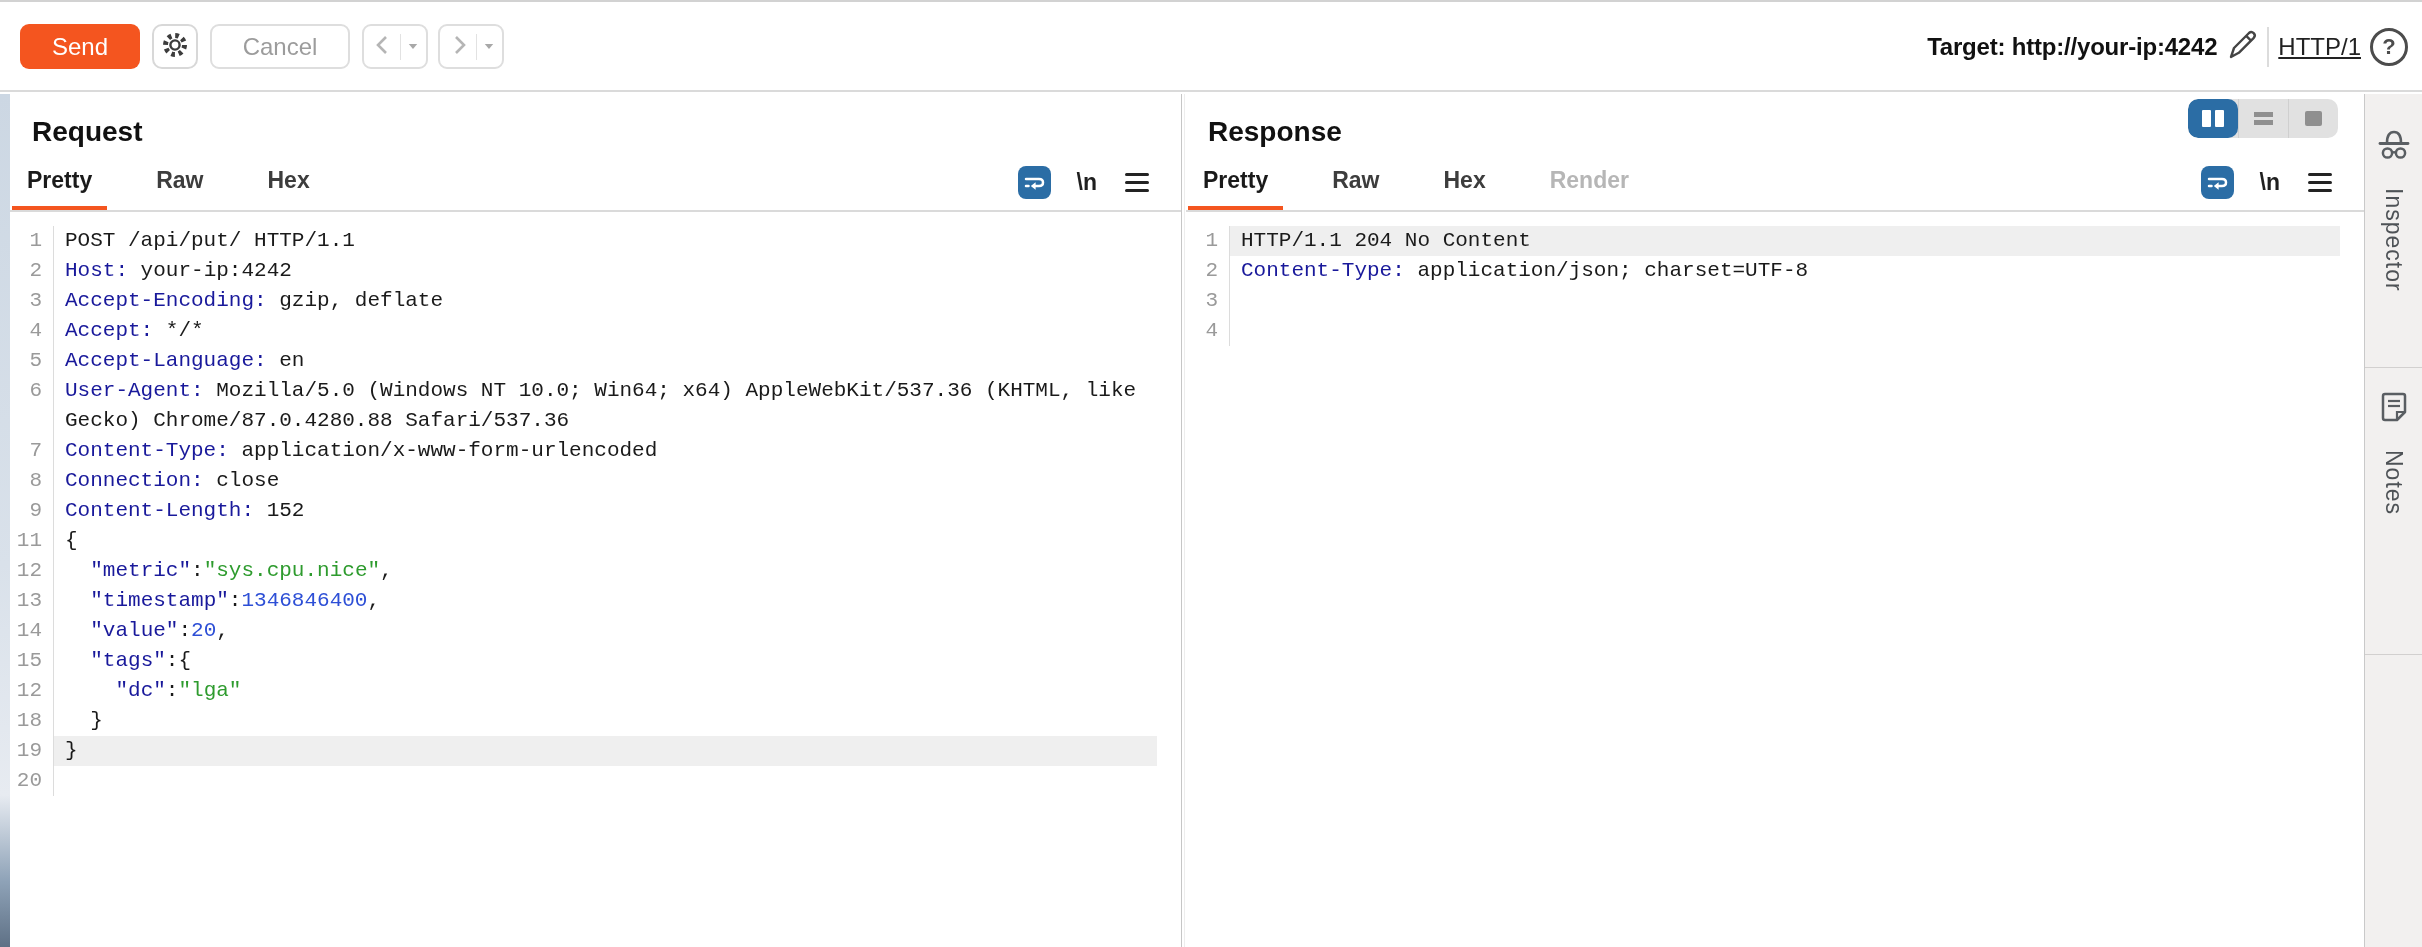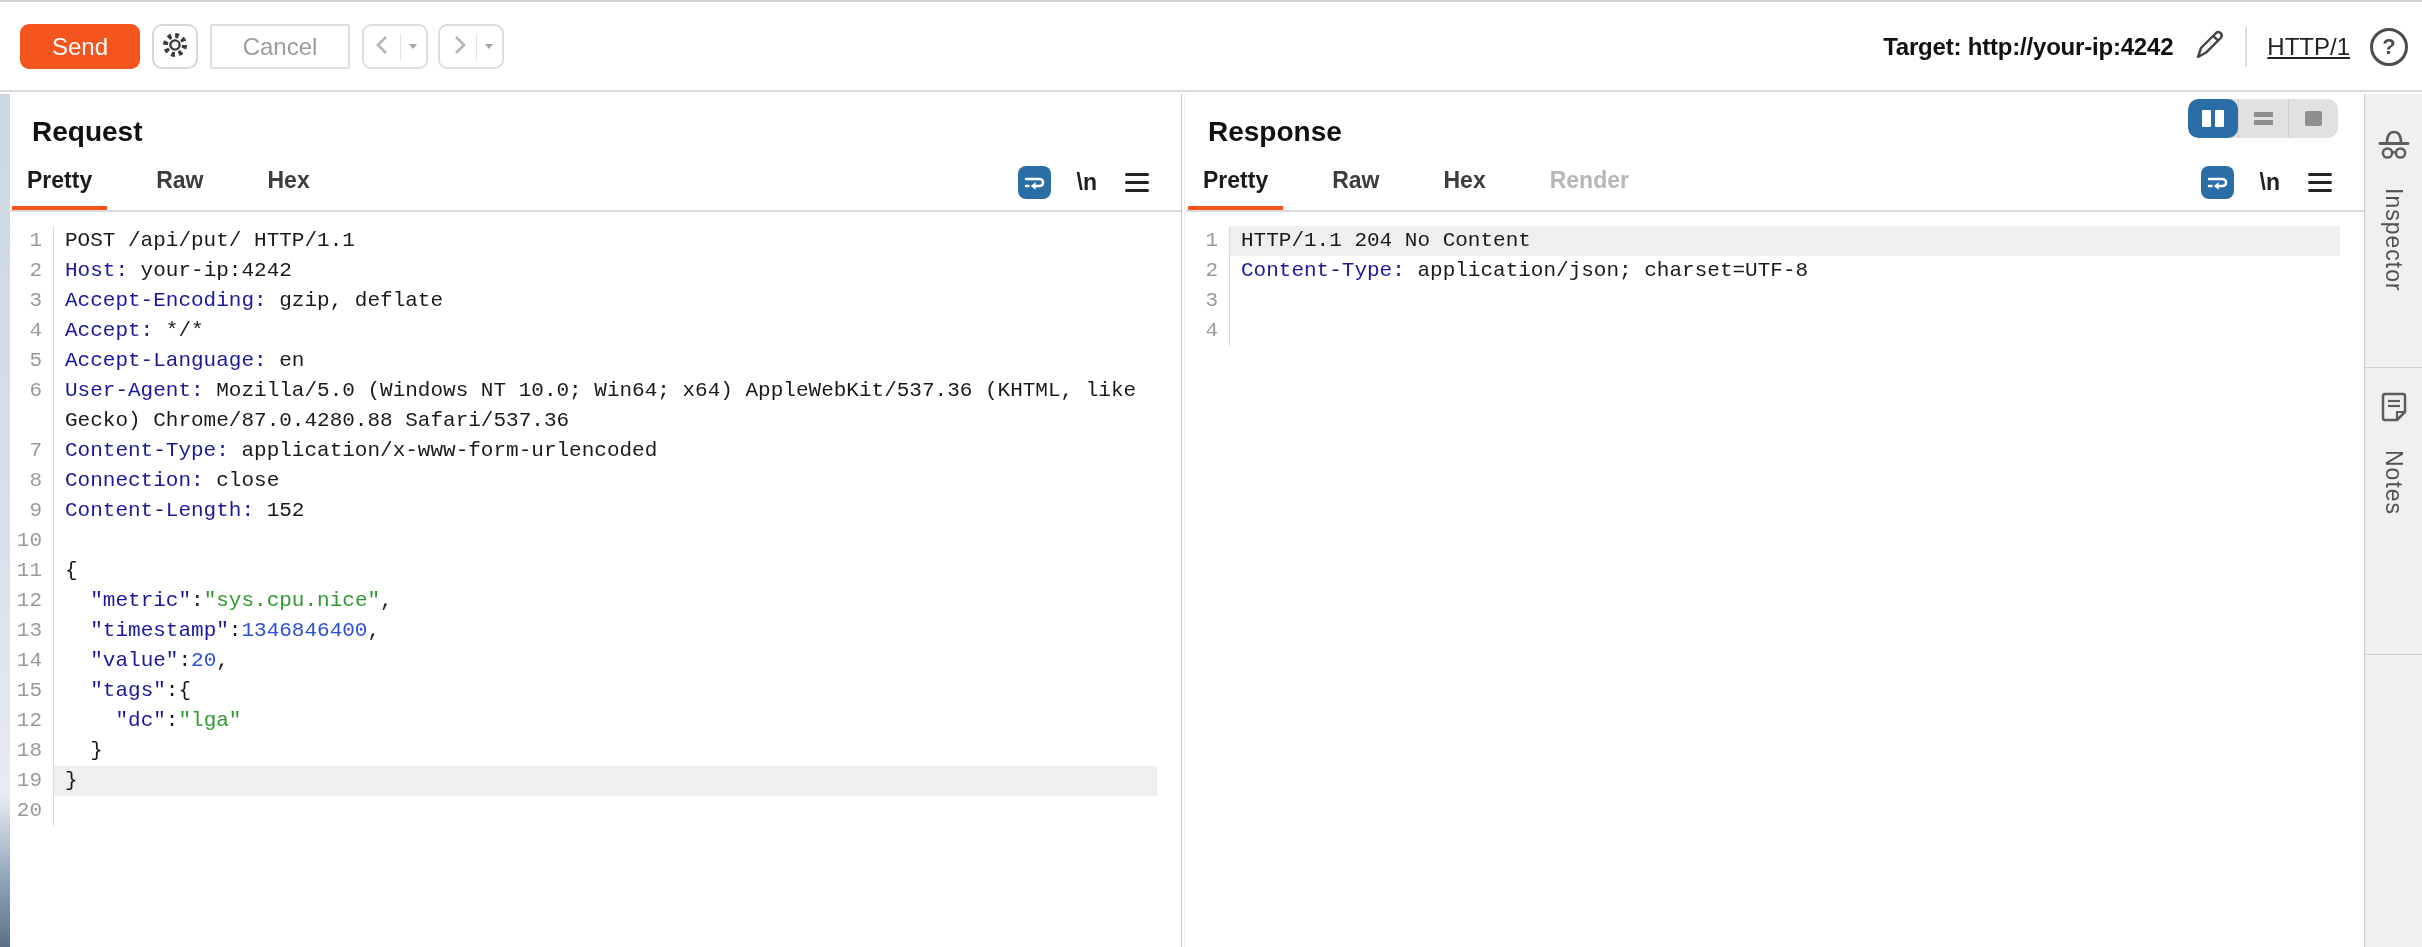--- a/index.html
+++ b/index.html
@@ -9,27 +9,27 @@
     font-family:"Liberation Sans", sans-serif; color:#1a1a1a; overflow:hidden;
     border-top:2px solid #d2d2d2;
   }
   
   .toolbar { position:absolute; left:0; top:0; width:2422px; height:90px; background:#fff; border-bottom:2px solid #dadada; }
   .btn-send { position:absolute; left:20px; top:22px; width:120px; height:45px; background:var(--accent,#f4551f);
     border:none; border-radius:9px; color:#fff; font-weight:normal; font-size:24px; font-family:inherit; cursor:pointer; }
   .btn-gear { position:absolute; left:152px; top:22px; width:46px; height:45px; background:#fff;
     border:2px solid #d8d8d8; border-radius:10px; display:flex; align-items:center; justify-content:center; cursor:pointer; }
   .btn-cancel { position:absolute; left:210px; top:22px; width:140px; height:45px; background:#fff;
-    border:2px solid #dedede; border-radius:2px; color:#9c9c9c; font-size:24px; font-family:inherit; }
+    border:2px solid #dedede; border-radius:9px; color:#9c9c9c; font-size:24px; font-family:inherit; }
   .btn-step { position:absolute; top:22px; width:66px; height:45px; background:#fff; border:2px solid #dedede;
     border-radius:9px; display:flex; align-items:center; justify-content:center; gap:6px; }
   .btn-prev { left:362px; } .btn-next { left:438px; }
   .step-div { width:1px; height:26px; background:#e2e2e2; }
   .caret-down { width:0; height:0; border-left:6px solid transparent; border-right:6px solid transparent; border-top:7px solid #a8a8a8; }
-  .toolbar-right { position:absolute; right:14px; top:0; height:90px; display:flex; align-items:center; gap:16px; }
+  .toolbar-right { position:absolute; right:14px; top:0; height:90px; display:flex; align-items:center; gap:5px; }
   .target-label { font-weight:bold; font-size:24px; color:#111; letter-spacing:-0.2px; }
   .pencil-btn { width:40px; height:40px; display:flex; align-items:center; justify-content:center; cursor:pointer; }
   .tb-div { width:2px; height:40px; background:#dcdcdc; }
   .http-version { font-size:24px; color:#222; padding:0 4px;text-decoration:underline; }
   .help-icon { width:38px; height:38px; border:3.5px solid #4c4c4c; border-radius:50%;
     display:flex; align-items:center; justify-content:center; font-size:22px; font-weight:bold; color:#4c4c4c; }
   
   .main { position:absolute; left:0; top:92px; width:2422px; height:855px; }
   .left-strip { position:absolute; left:0; top:0; width:10px; height:855px;
     background:linear-gradient(180deg,#ccd7e3 0%, #d9e1ea 55%, #e7ebf1 82%, #8fa3b8 92%, #5d6f84 100%); }
@@ -162,21 +162,20 @@
           <div class="row"><span class="num">1</span><span class="content"><span class="seg-p">POST /api/put/ HTTP/1.1</span></span></div>
           <div class="row"><span class="num">2</span><span class="content"><span class="seg-h">Host:</span><span class="seg-p"> your-ip:4242</span></span></div>
           <div class="row"><span class="num">3</span><span class="content"><span class="seg-h">Accept-Encoding:</span><span class="seg-p"> gzip, deflate</span></span></div>
           <div class="row"><span class="num">4</span><span class="content"><span class="seg-h">Accept:</span><span class="seg-p"> */*</span></span></div>
           <div class="row"><span class="num">5</span><span class="content"><span class="seg-h">Accept-Language:</span><span class="seg-p"> en</span></span></div>
           <div class="row"><span class="num">6</span><span class="content"><span class="seg-h">User-Agent:</span><span class="seg-p"> Mozilla/5.0 (Windows NT 10.0; Win64; x64) AppleWebKit/537.36 (KHTML, like</span></span></div>
           <div class="row"><span class="num"></span><span class="content"><span class="seg-p">Gecko) Chrome/87.0.4280.88 Safari/537.36</span></span></div>
           <div class="row"><span class="num">7</span><span class="content"><span class="seg-h">Content-Type:</span><span class="seg-p"> application/x-www-form-urlencoded</span></span></div>
           <div class="row"><span class="num">8</span><span class="content"><span class="seg-h">Connection:</span><span class="seg-p"> close</span></span></div>
           <div class="row"><span class="num">9</span><span class="content"><span class="seg-h">Content-Length:</span><span class="seg-p"> 152</span></span></div>
-          <div class="row"><span class="num">10</span><span class="content"></span></div>
           <div class="row"><span class="num">11</span><span class="content"><span class="seg-p">{</span></span></div>
           <div class="row"><span class="num">12</span><span class="content"><span class="seg-p">  </span><span class="seg-k">"metric"</span><span class="seg-p">:</span><span class="seg-s">"sys.cpu.nice"</span><span class="seg-p">,</span></span></div>
           <div class="row"><span class="num">13</span><span class="content"><span class="seg-p">  </span><span class="seg-k">"timestamp"</span><span class="seg-p">:</span><span class="seg-n">1346846400</span><span class="seg-p">,</span></span></div>
           <div class="row"><span class="num">14</span><span class="content"><span class="seg-p">  </span><span class="seg-k">"value"</span><span class="seg-p">:</span><span class="seg-n">20</span><span class="seg-p">,</span></span></div>
           <div class="row"><span class="num">15</span><span class="content"><span class="seg-p">  </span><span class="seg-k">"tags"</span><span class="seg-p">:{</span></span></div>
           <div class="row"><span class="num">12</span><span class="content"><span class="seg-p">    </span><span class="seg-k">"dc"</span><span class="seg-p">:</span><span class="seg-s">"lga"</span></span></div>
           <div class="row"><span class="num">18</span><span class="content"><span class="seg-p">  }</span></span></div>
           <div class="row hl"><span class="num">19</span><span class="content"><span class="seg-p">}</span></span></div>
           <div class="row"><span class="num">20</span><span class="content"></span></div>
         </div>

